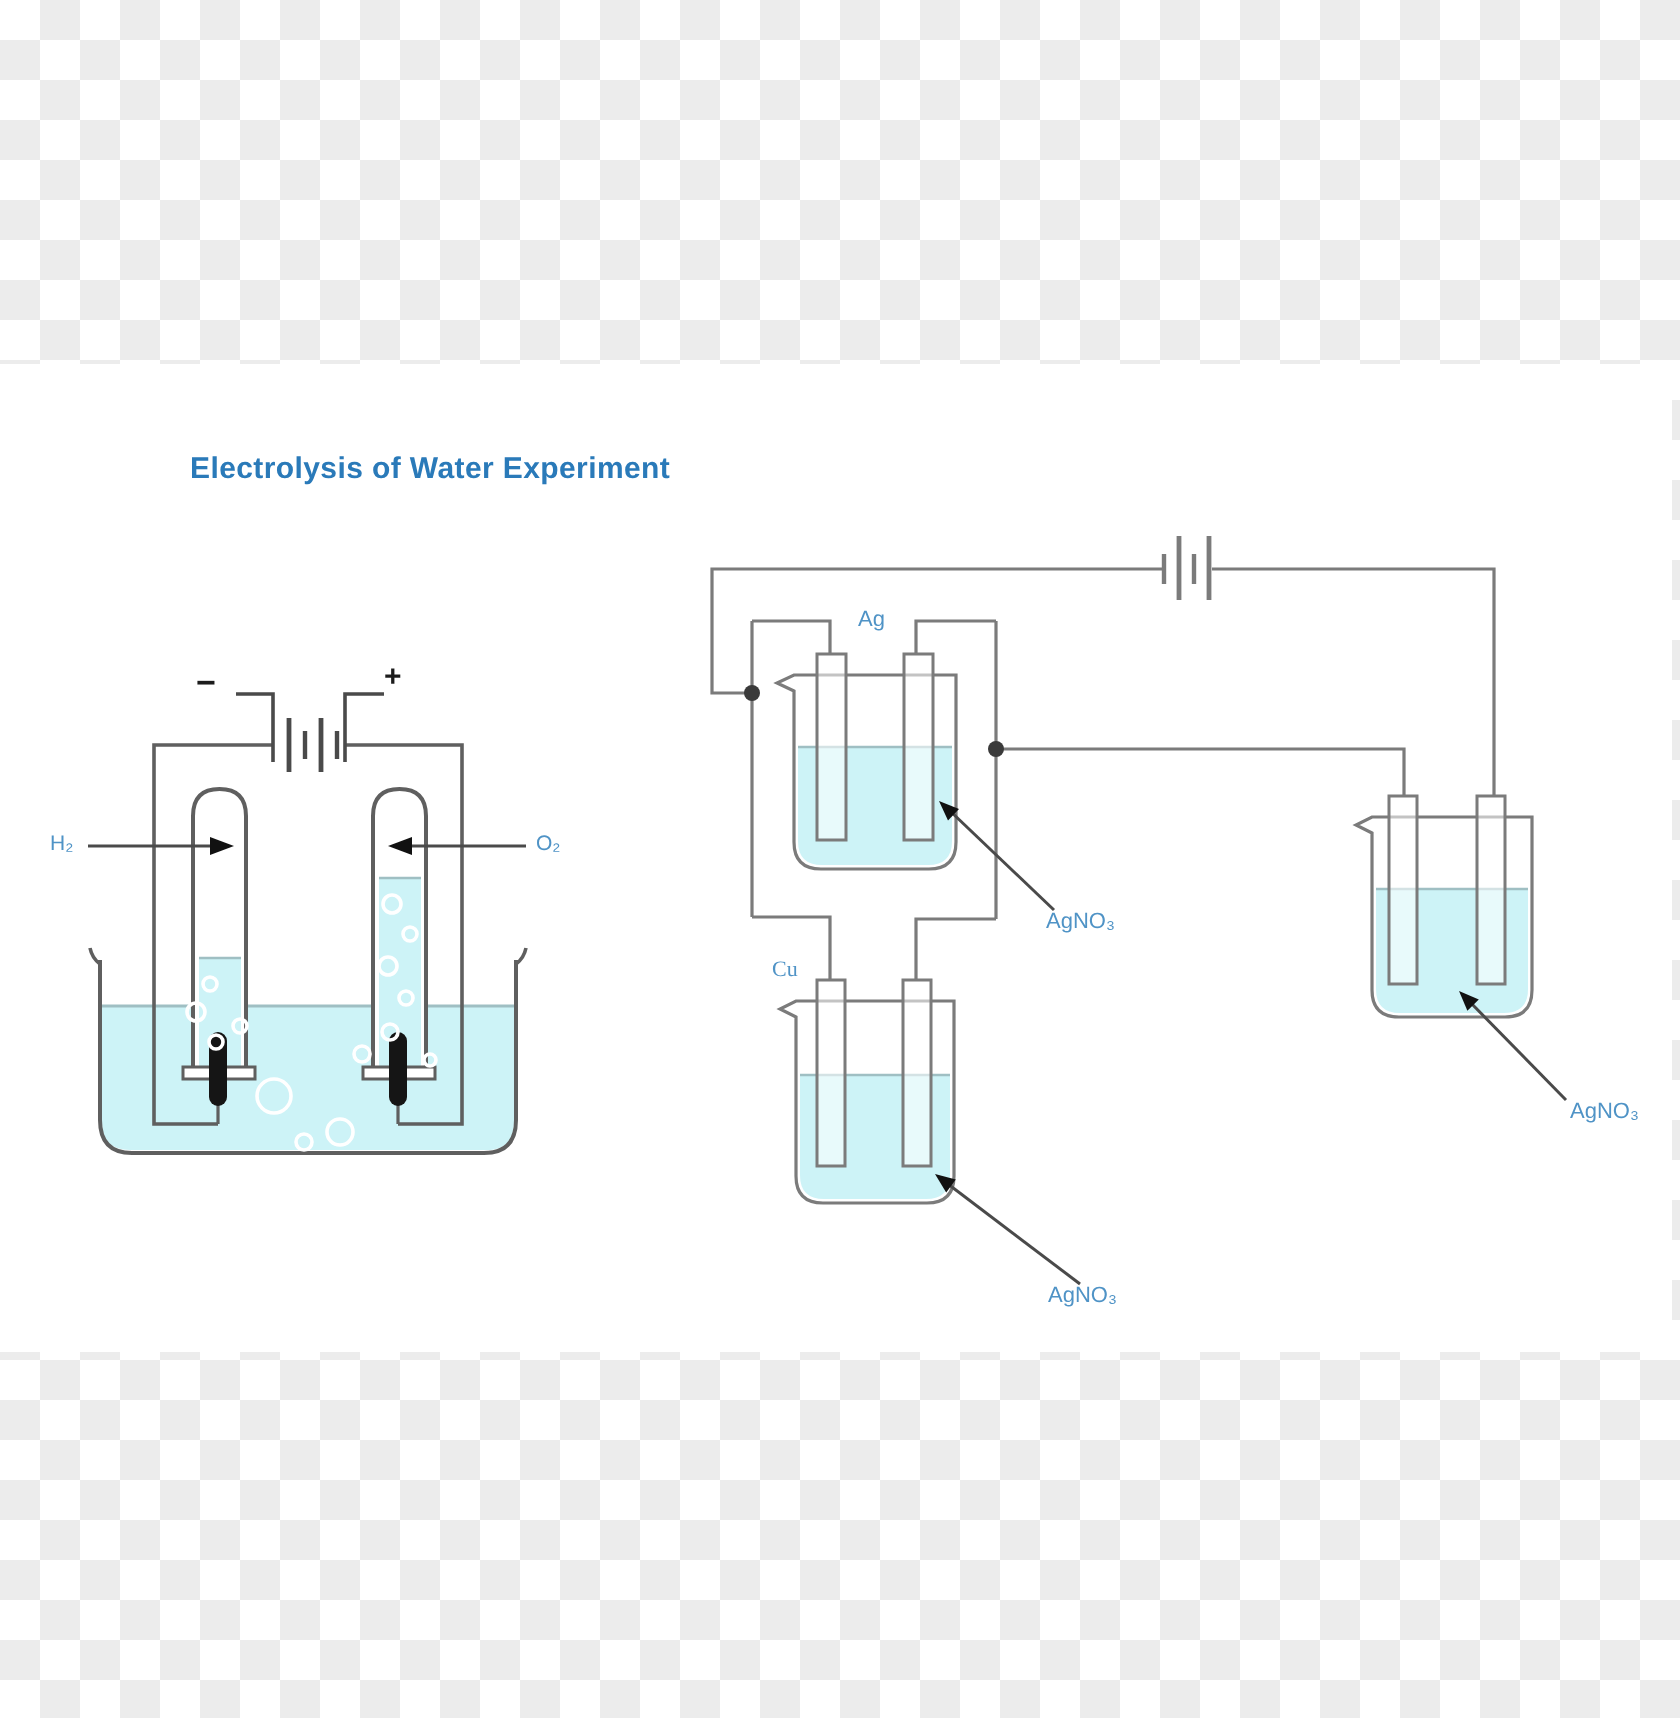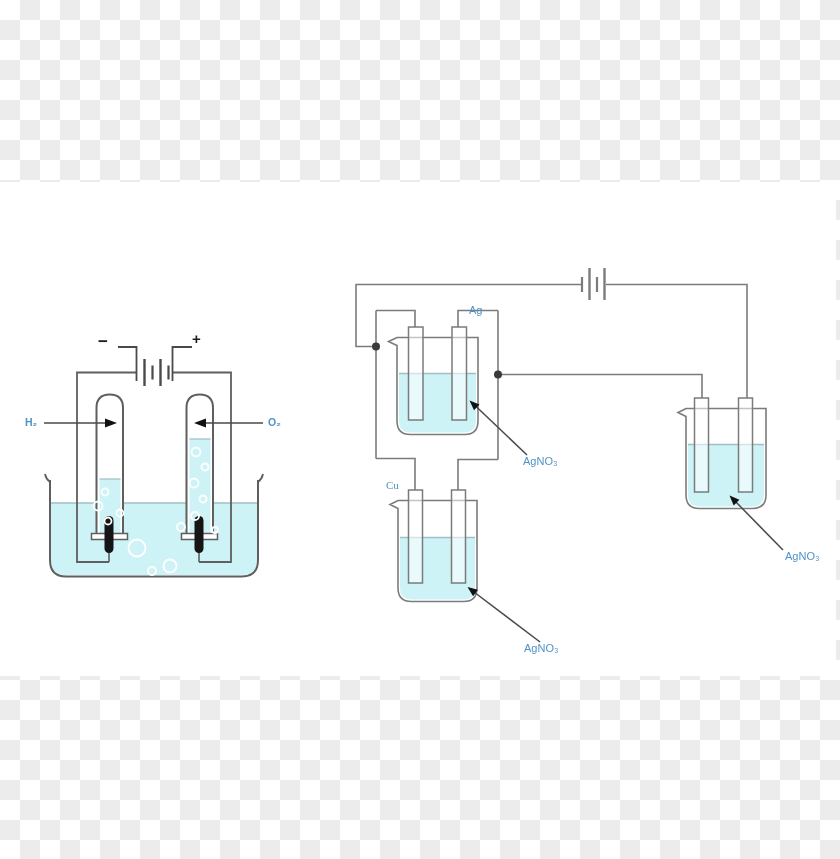--- a/index.html
+++ b/index.html
@@ -9,27 +9,27 @@
     
     background:repeating-conic-gradient(#ececec 0 25%, #ffffff 0 50%) 0 0 / 40px 40px;
   }
   .sheet{
     position:absolute;left:0;top:182px;width:836px;height:494px;background:#ffffff;
   }
   svg.draw{position:absolute;left:0;top:0;width:840px;height:859px;}
   .lbl{position:absolute;white-space:nowrap;line-height:1;}
   .title{left:95px;top:227px;font-size:15px;font-weight:bold;color:#2a7ab9;letter-spacing:.2px;}
   .chem{font-size:11px;color:#4f93c6;}
-  .gas{font-size:10.5px;font-weight:700;color:#4f93c6;}
+  .gas{font-size:10.5px;font-weight:400;color:#4f93c6;}
   .term{color:#1c1c1c;font-weight:bold;}
   .lbl-minus{left:98px;top:333px;font-size:17px;}
   .lbl-plus{left:192px;top:331px;font-size:15px;}
   .lbl-h2{left:25px;top:417px;}
   .lbl-o2{left:268px;top:417px;}
-  .lbl-ag{left:429px;top:305px;margin-left:40px;}
+  .lbl-ag{left:429px;top:305px;}
   .lbl-cu{left:386px;top:480px;font-family:Liberation Serif, serif;}
   .lbl-agno3-mid{left:523px;top:456px;}
   .lbl-cucl2{left:524px;top:643px;}
   .lbl-agno3-right{left:785px;top:551px;}
 </style>
 </head>
 <body>
 
 <div class="stage">
   <div class="sheet"></div>
@@ -150,20 +150,21 @@
         <path d="M540,642 L472,590.5" stroke="#4a4a4a" stroke-width="1.5"></path>
         <polygon points="467.5,587 477.9,589.8 473.1,596.2" fill="#111111" stroke="none"></polygon>
       </g>
       <g>
         <path d="M783,550 L734,500" stroke="#4a4a4a" stroke-width="1.5"></path>
         <polygon points="729.5,495.5 739.4,499.8 733.7,505.4" fill="#111111" stroke="none"></polygon>
       </g>
     </g>
   </svg>
 
+  <div class="lbl title">Electrolysis of Water Experiment</div>
   <div class="lbl term lbl-minus">−</div>
   <div class="lbl term lbl-plus">+</div>
   <div class="lbl gas lbl-h2">H₂</div>
   <div class="lbl gas lbl-o2">O₂</div>
   <div class="lbl chem lbl-ag">Ag</div>
   <div class="lbl chem lbl-cu">Cu</div>
   <div class="lbl chem lbl-agno3-mid">AgNO₃</div>
   <div class="lbl chem lbl-cucl2">AgNO₃</div>
   <div class="lbl chem lbl-agno3-right">AgNO₃</div>
 </div>

